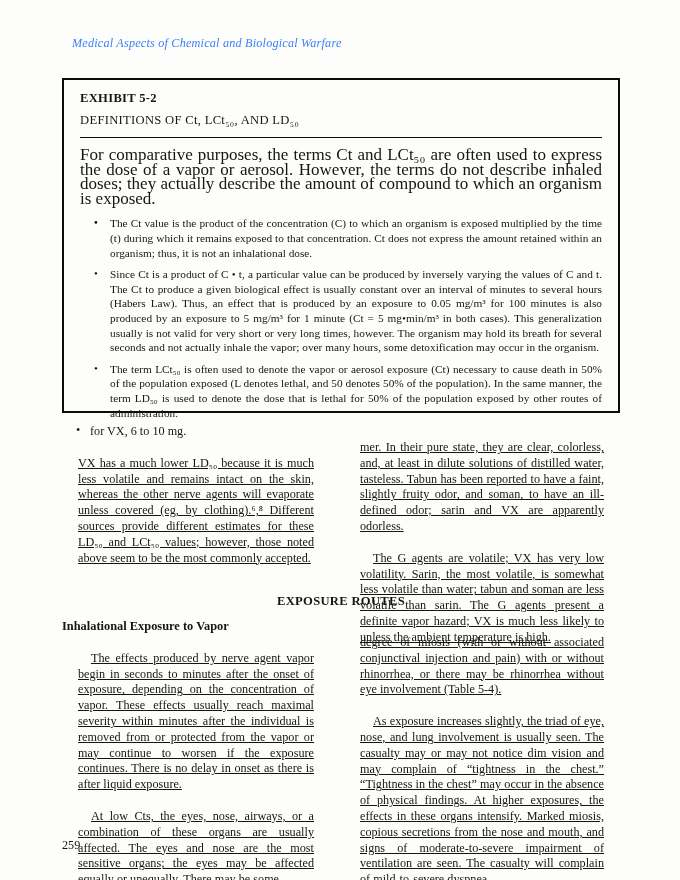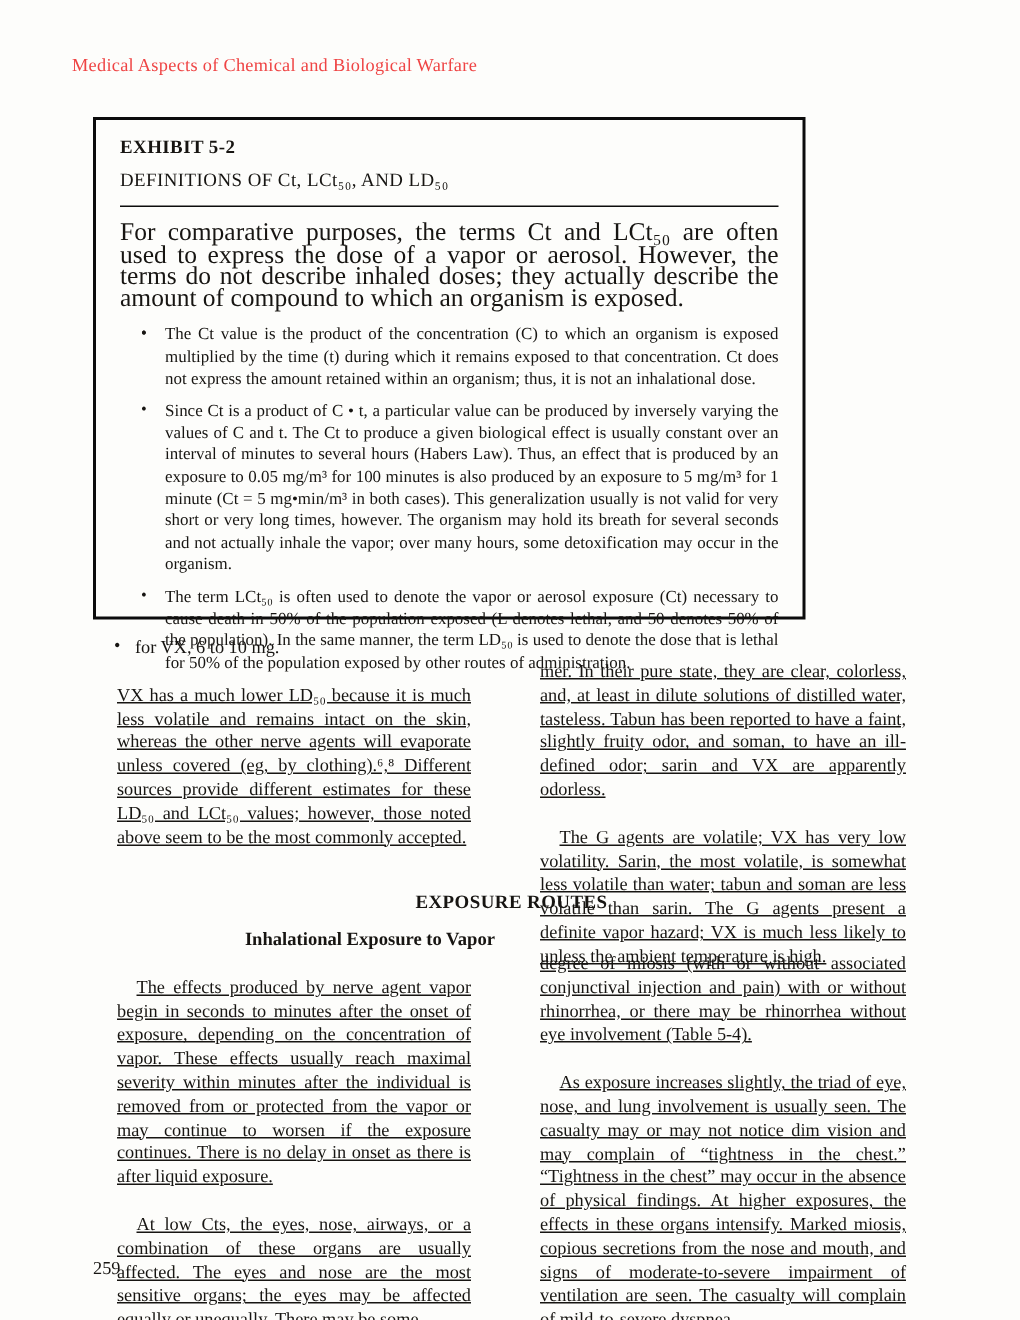--- a/index.html
+++ b/index.html
@@ -6,27 +6,27 @@
   body{
     width:680px;height:880px;
     background:#fdfdfb;
     font-family:"Liberation Serif","DejaVu Serif",serif;
     color:#171512;
     -webkit-font-smoothing:antialiased;
   }
   .page{position:relative;width:680px;height:880px;overflow:hidden;}
 
   .running-head{
-    position:absolute;left:48px;top:36px;width:460px;
-    font-size:12.2px;letter-spacing:.2px;color:#ef4444;
+    position:absolute;left:72px;top:36px;width:460px;
+    font-style:italic;font-size:12.2px;letter-spacing:.2px;color:#3b82f6;
   }
 
   
   .exhibit-box{
-    position:absolute;left:62px;top:78px;width:475px;height:335px;
+    position:absolute;left:62px;top:78px;width:558px;height:335px;
     border:2.2px solid #0c0c0c;box-sizing:border-box;
     padding:11px 16px 8px 16px;background:#fdfdfb;
   }
   .exhibit-label{
     font-weight:bold;font-size:12.6px;letter-spacing:.3px;margin-bottom:7px;
   }
   .exhibit-title{
     font-weight:normal;font-size:12.6px;letter-spacing:.3px;margin-bottom:9px;
   }
   .exhibit-rule{
@@ -60,21 +60,21 @@
   }
   .inline-bullet .marker{position:absolute;left:14px;top:-1px;}
 
   .exposure-heading{
     position:absolute;left:62px;top:594px;width:558px;margin:0;
     text-align:center;font-size:12.6px;font-weight:bold;letter-spacing:.3px;
   }
 
   .section-b{top:619px;}
   .sub-heading{
-    margin:0 0 13px 0;font-weight:bold;font-size:12.4px;text-align:right;
+    margin:0 0 13px 0;font-weight:bold;font-size:12.4px;text-align:left;
   }
 
   .page-number{
     position:absolute;left:62px;top:838px;font-size:12.2px;
   }
 </style>
 </head>
 <body>
 
 <div class="page">

